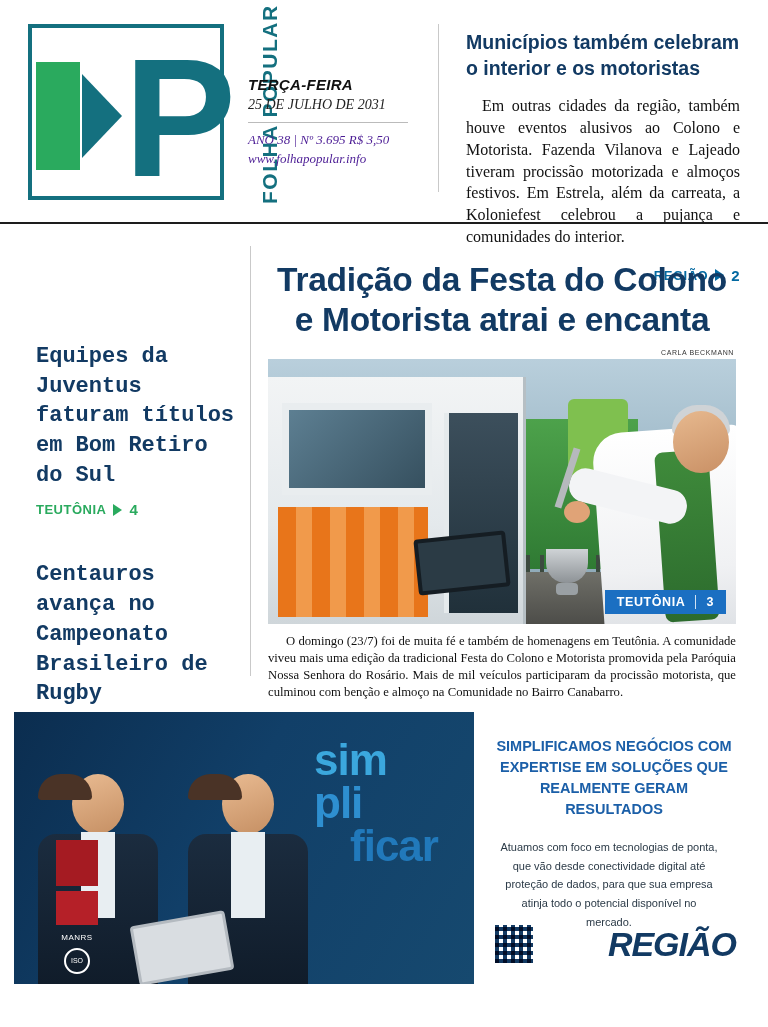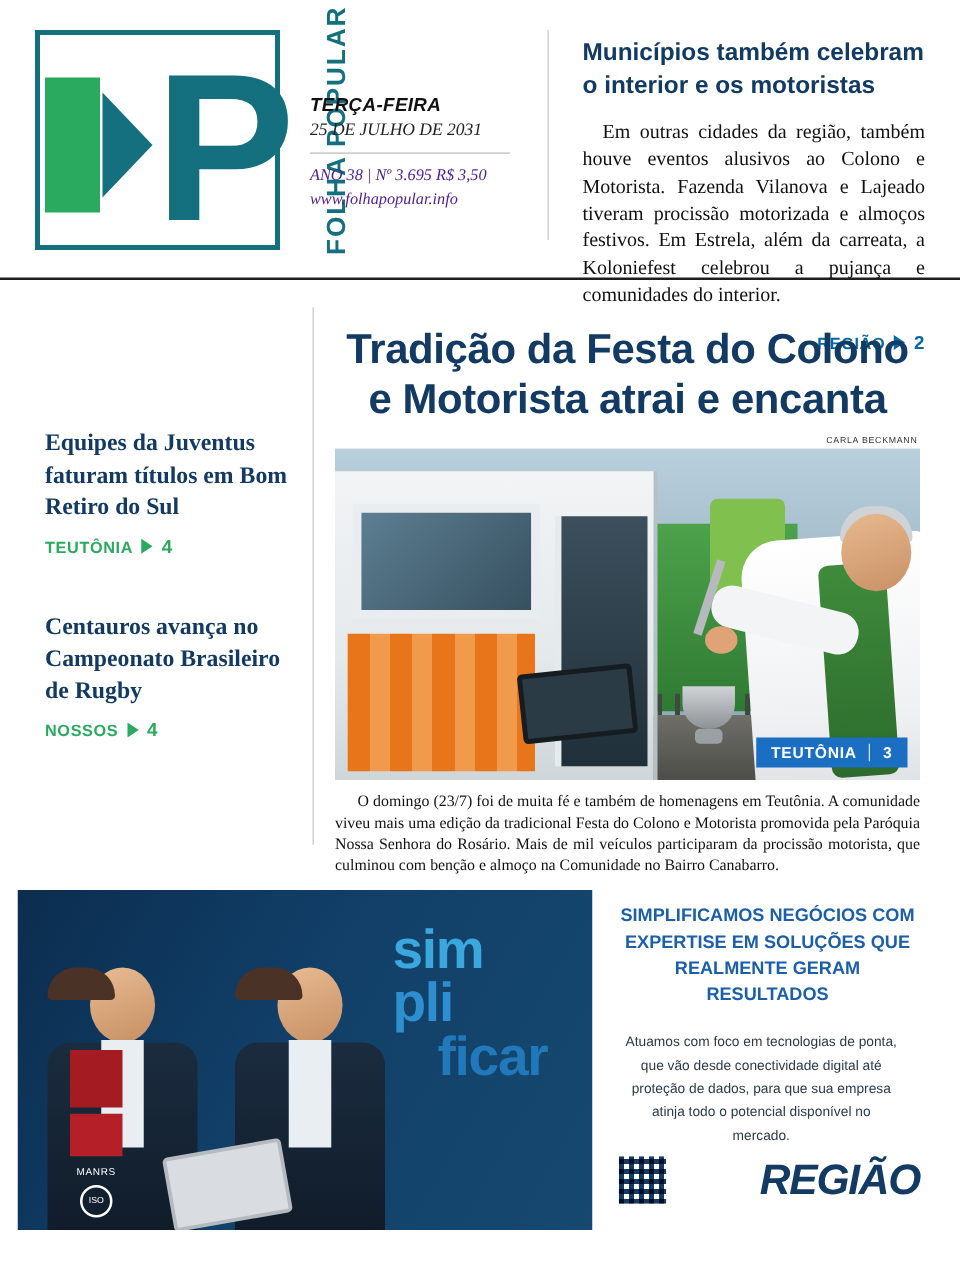--- a/index.html
+++ b/index.html
@@ -46,21 +46,21 @@
   .tag.blue { color:#0369a1; }
   .tag.green { color:#2aaa5e; }
 
   .mast-rule { position:absolute; left:0; top: 222px; width: 768px; height: 2px; background:#1d1d1d; }
 
   
   .body-area { position:absolute; top: 246px; left: 0; width: 768px; }
 
   .left-col { position:absolute; left: 36px; top: 96px; width: 200px; }
   .brief { margin-bottom: 42px; }
-  .brief h3 { margin:0; font-family:Liberation Serif, serif; font-weight:700; font-size: 19px; line-height: 1.35; color:#123a63; }
+  .brief h3 { margin:0; font-family:Liberation Mono, monospace; font-weight:700; font-size: 22px; line-height: 1.35; color:#123a63; }
   .brief .tagline { margin-top: 10px; }
 
   .vrule { position:absolute; left: 250px; top: 0px; width: 1px; height: 430px; background:#c9c9c9; }
 
   .main-col { position:absolute; left: 268px; top: 14px; width: 468px; }
   .headline { margin:0; font-family:"Liberation Sans", sans-serif; font-weight:700; font-size: 33.5px; line-height: 1.18; color:#123a63; text-align:center; letter-spacing:-0.3px; }
 
   .credit { text-align:right; font-family:"Liberation Sans", sans-serif; font-size: 7px; letter-spacing:.6px; color:#333; margin: 10px 2px 3px 0; }
 
   
@@ -107,21 +107,21 @@
   .badge-red { width: 42px; height: 46px; background:#a51b22; margin: 0 auto 5px auto; }
   .badge-red2 { width: 42px; height: 34px; background:#b52028; margin: 0 auto 8px auto; }
   .badge-txt { font-family:"Liberation Sans", sans-serif; color:#fff; font-size: 8px; letter-spacing:.5px; margin-bottom: 6px; }
   .badge-circle { width: 26px; height: 26px; border-radius:50%; border: 2px solid #fff; margin: 0 auto; color:#fff; font-family:"Liberation Sans", sans-serif; font-size: 7px; line-height: 22px; text-align:center; }
 
   .ad-word { position:absolute; left: 300px; top: 26px; width: 160px; font-family:Liberation Sans, sans-serif; font-weight:700; font-size: 44px; line-height: 0.98; color:#3ba7dd; letter-spacing:-1px; }
   .ad-word .l2 { color:#2e8fd0; }
   .ad-word .l3 { color:#2179bb;text-align:center; }
 
   .ad-right { position:absolute; left: 460px; top:0; width: 280px; height: 272px; background:#ffffff; }
-  .ad-head { margin: 11px 20px 0 20px; font-family:"Liberation Sans", sans-serif; font-weight:700; font-size: 14.5px; line-height: 1.45; color:#1b5fa8; text-align:center; }
+  .ad-head { margin: 24px 20px 0 20px; font-family:"Liberation Sans", sans-serif; font-weight:700; font-size: 14.5px; line-height: 1.45; color:#1b5fa8; text-align:center; }
   .ad-body { margin: 18px 34px 0 24px; font-family:"Liberation Sans", sans-serif; font-size: 11px; line-height: 1.7; color:#2b3a47; text-align:center; }
   .ad-foot { position:absolute; left: 0; bottom: 18px; width: 280px; display:flex; align-items:center; justify-content: space-between; padding: 0 18px; }
   .ad-cta { font-family:"Liberation Sans", sans-serif; font-weight:700; font-size: 8px; line-height: 1.55; color:#1b5fa8; text-align:right; letter-spacing:.3px; }
   .qr { width: 44px; height: 44px; background:
       repeating-linear-gradient(90deg,#123a63 0 4px,#fff 4px 8px),
       repeating-linear-gradient(0deg,#123a63 0 4px,transparent 4px 8px);
       background-blend-mode: multiply; border: 3px solid #fff; }
   .ad-logo { font-family:"Liberation Sans", sans-serif; font-weight:700; font-style: italic; font-size: 34px; color:#123a63; letter-spacing:-1px; }
 
   .bottom-rule { position:absolute; left:0; bottom: 0; width: 768px; height: 14px; background:#fff; }

